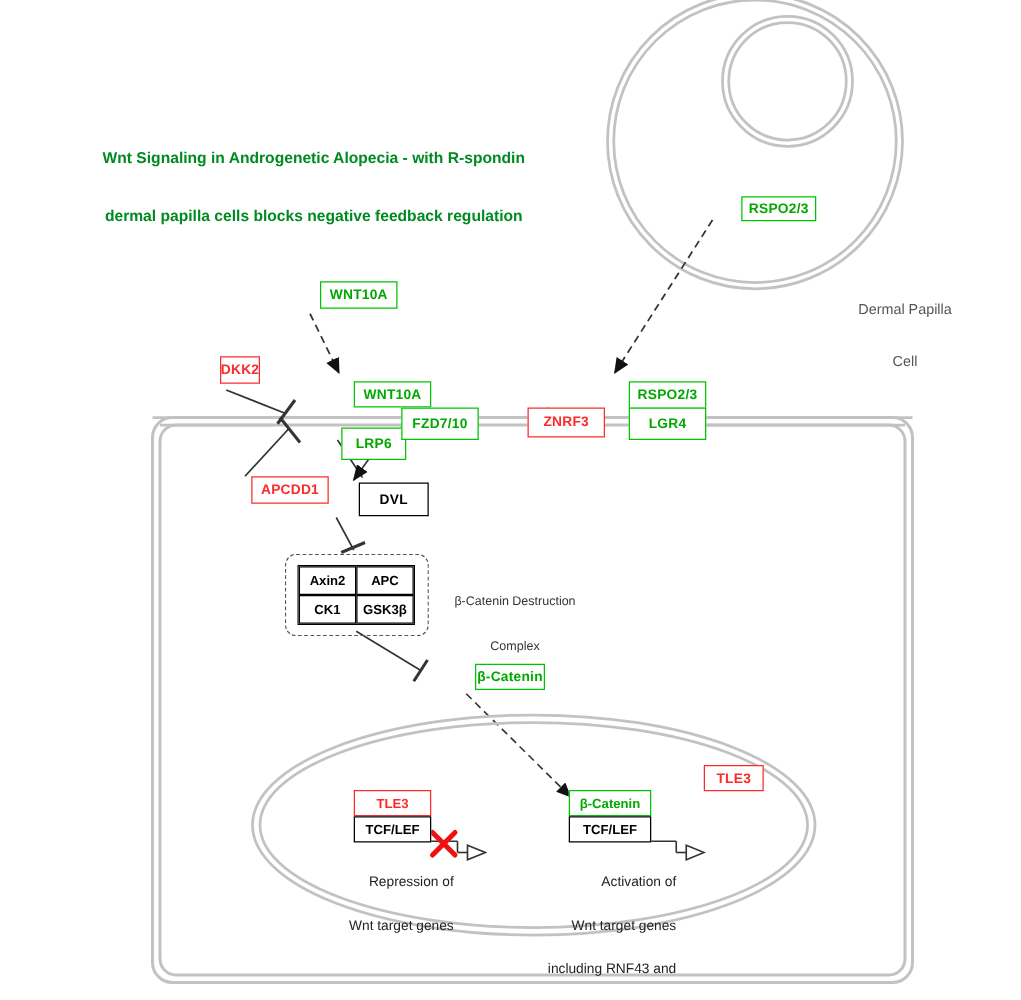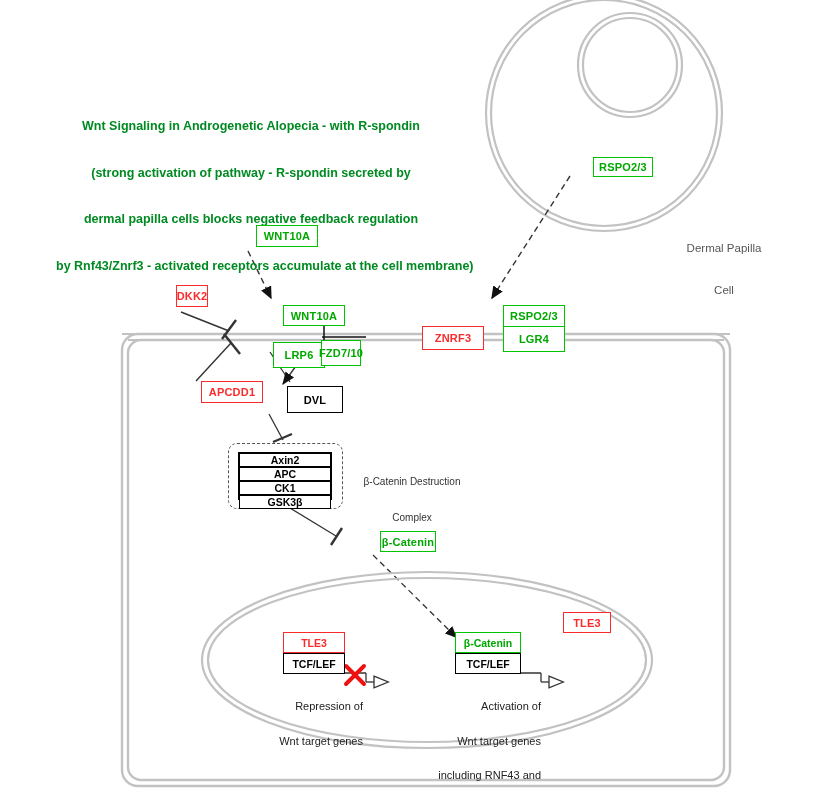--- a/index.html
+++ b/index.html
@@ -88,21 +88,21 @@
     border: 1.3px dashed #555555;
     border-radius: 9px;
     background: transparent;
   }
   .gridcomplex {
     position: absolute;
     box-sizing: border-box;
     border: 1.5px solid #000000;
     background: #ffffff;
     display: grid;
-    grid-template-columns: 1fr;
+    grid-template-columns: 1fr 1fr;
     grid-template-rows: 1fr 1fr;
   }
   .gridcomplex > div {
     box-sizing: border-box;
     border: 1px solid #000000;
     font-size: 10.5px;
     font-weight: bold;
     color: #000000;
     display: flex;
     align-items: center;
@@ -236,43 +236,41 @@
 
     <g stroke="#333333" stroke-width="1.3" fill="none">
       <line x1="455" y1="673" x2="541" y2="673"></line>
       <line x1="541" y1="673" x2="541" y2="682"></line>
       <line x1="541" y1="682" x2="549" y2="682" marker-end="url(#arrowHollow)"></line>
     </g>
   </svg>
 
   <div class="title" style="left:56px; top:88px; width:390px;">
     <div>Wnt Signaling in Androgenetic Alopecia - with R-spondin</div>
-    <div>(strong activation of pathway - R-spondin secreted by</div>
     <div>dermal papilla cells blocks negative feedback regulation</div>
-    <div>by Rnf43/Znrf3 - activated receptors accumulate at the cell membrane)</div>
   </div>
 
   <div class="plainlabel" style="left:663px; top:213px; width:122px;">
     <div>Dermal Papilla</div>
     <div>Cell</div>
   </div>
 
   <div class="node green" style="left:553px; top:157px; width:60px; height:20px;">RSPO2/3</div>
 
   <div class="node green" style="left:216px; top:225px; width:62px; height:22px;">WNT10A</div>
 
   <div class="node red" style="left:136px; top:285px; width:32px; height:22px;">DKK2</div>
 
   <div class="node red" style="left:161px; top:381px; width:62px; height:22px;">APCDD1</div>
 
   <div class="node green" style="left:243px; top:305px; width:62px; height:21px;">WNT10A</div>
 
   <div class="node green" style="left:233px; top:342px; width:52px; height:26px;text-align:center;">LRP6</div>
 
-  <div class="node green" style="left:281px; top:340px; width:40px; height:26px;">FZD7/10</div>
+  <div class="node green" style="left:281px; top:326px; width:62px; height:26px;">FZD7/10</div>
 
   <div class="node red" style="left:382px; top:326px; width:62px; height:24px;">ZNRF3</div>
 
   <div class="node green" style="left:463px; top:305px; width:62px; height:22px;">RSPO2/3</div>
 
   <div class="node green" style="left:463px; top:326px; width:62px; height:26px;">LGR4</div>
 
   <div class="node black" style="left:247px; top:386px; width:56px; height:27px;">DVL</div>
 
   <div class="dashbox" style="left:228px; top:443px; width:115px; height:66px;"></div>

